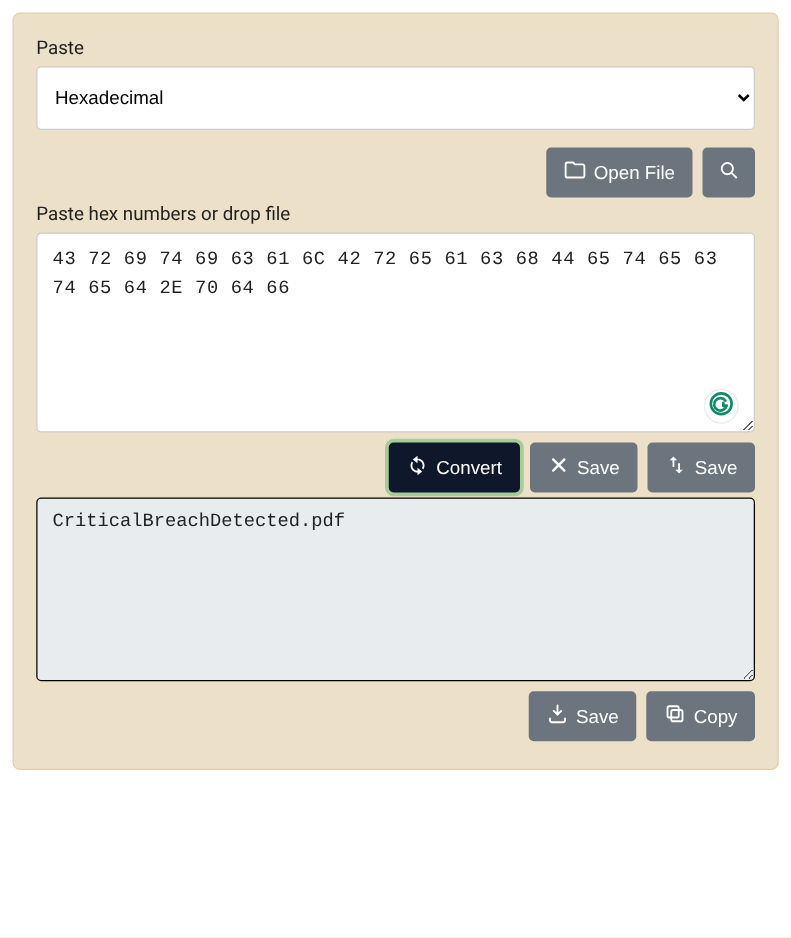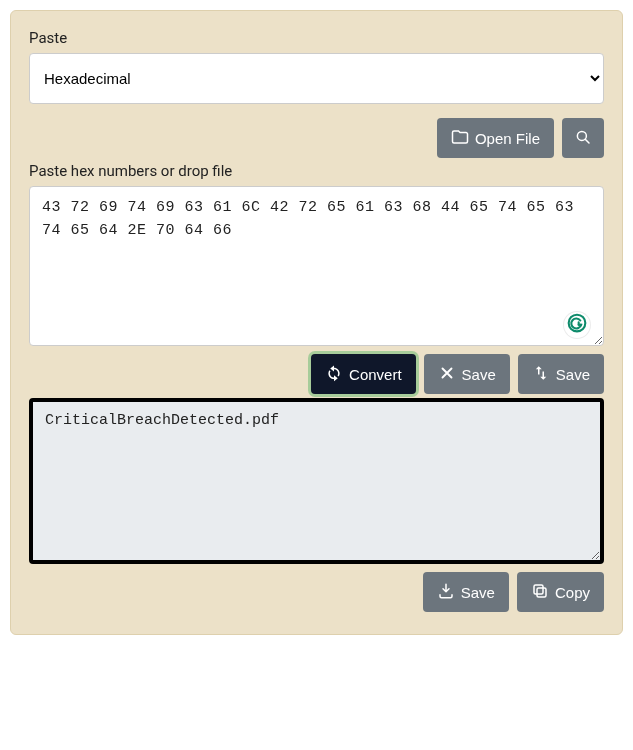--- a/index.html
+++ b/index.html
@@ -62,23 +62,23 @@
     padding: 10px 12px;
     font-family: ui-monospace, SFMono-Regular, "Courier New", monospace;
     font-size: 15px;
     color: #222;
     resize: both;
     line-height: 1.5;
     letter-spacing: 0.5px;
   }
   .output-area {
     width: 100%;
-    height: 166px;
+    height: 147px;
     background: #e9ecef;
-    border: 4px solid #000000;
+    border: 1px solid #000000;
     border-radius: 4px;
     padding: 10px 12px;
     font-family: ui-monospace, SFMono-Regular, "Courier New", monospace;
     font-size: 15px;
     color: #222;
     resize: both;
   }
   .section-gap { margin-top: 4px; }
   .input-wrap { position: relative; }
   .grammarly-badge {

